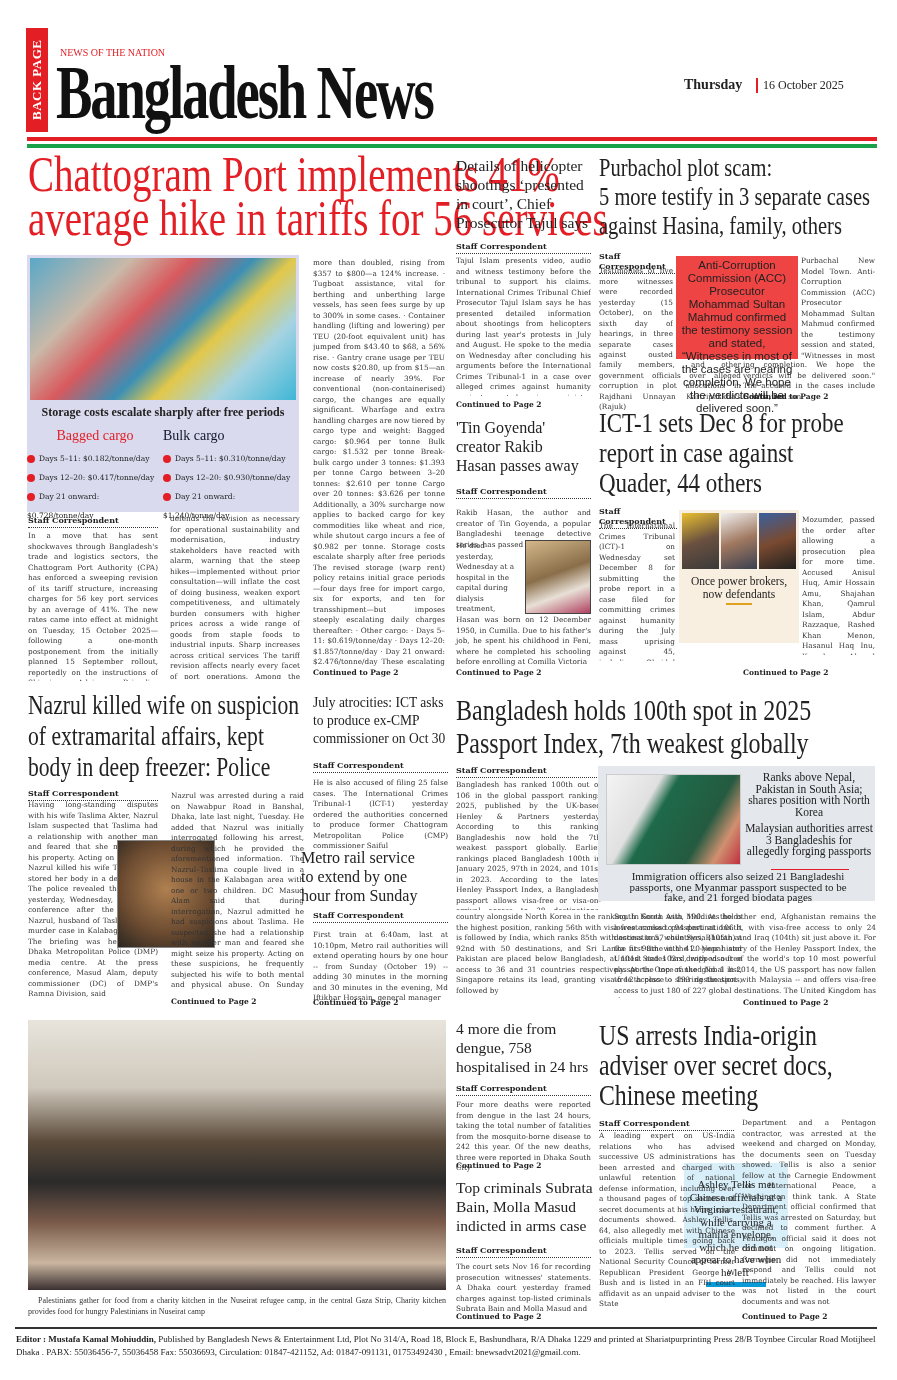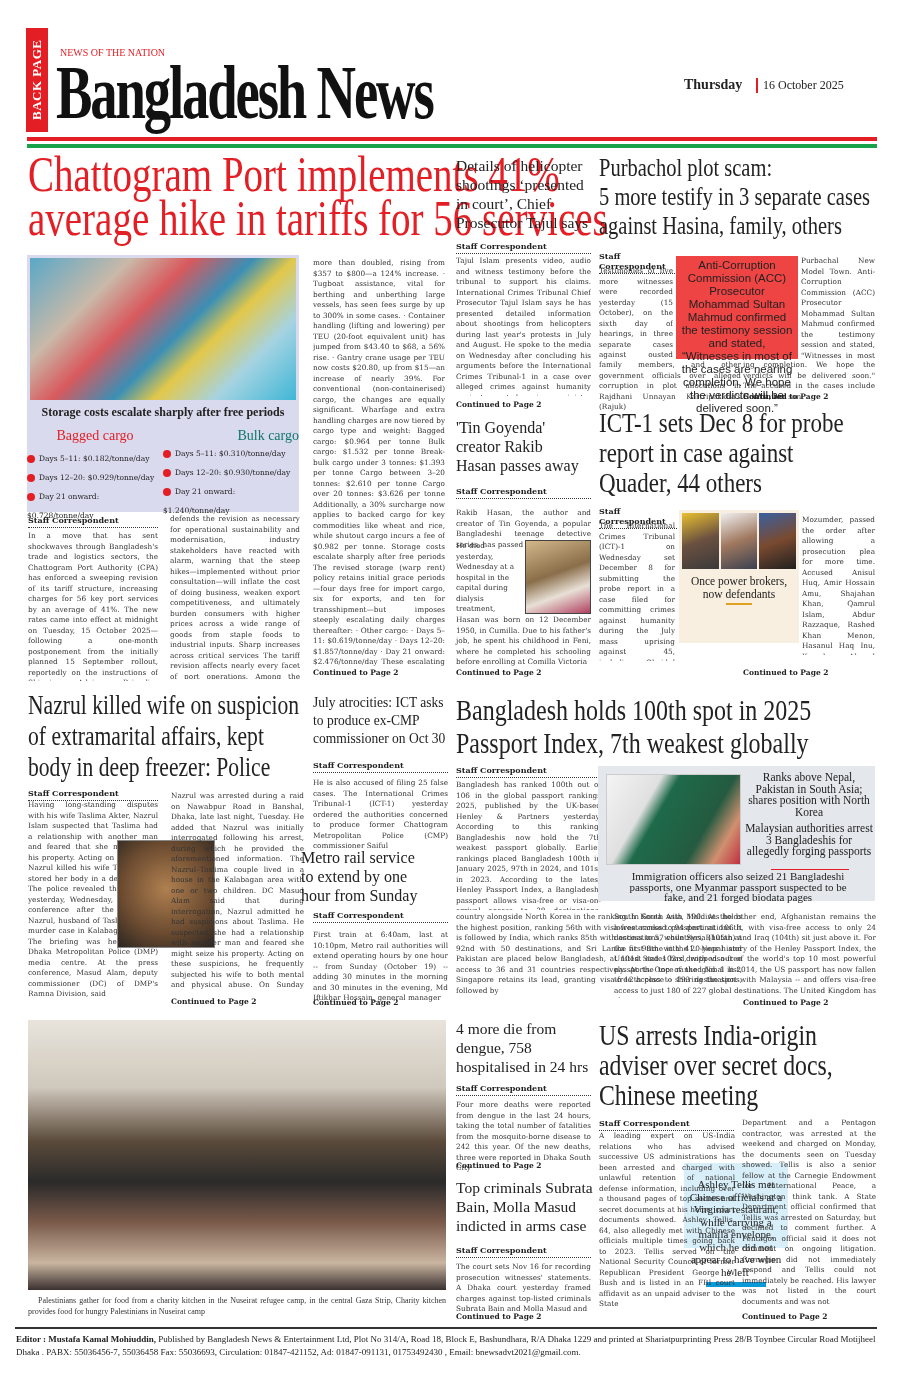--- a/index.html
+++ b/index.html
@@ -44,26 +44,26 @@
   <div class="hl-red" style="font-size:50px;line-height:44px">average hike in tariffs for 56 services</div>
 </div>
 <div class="abs panel" style="left:27px;top:255px;width:272px;height:257px">
   <div class="img-port" style="margin:3px 3px 0 3px;height:142px"></div>
   <div style="text-align:center;font:bold 12px 'Liberation Serif',serif;margin-top:5px">Storage costs escalate sharply after free periods</div>
   <div style="display:flex;margin-top:8px">
     <div style="width:50%;">
       <div style="text-align:center;color:#e31e24;font:14px 'Liberation Serif',serif;margin-bottom:5px">Bagged cargo</div>
       <div style="font:7.5px 'DejaVu Serif',serif;line-height:19px">
         <div><span class="dot"></span><span>Days 5–11: $0.182/tonne/day</span></div>
-        <div><span class="dot"></span><span>Days 12–20: $0.929/tonne/day</span></div>
+        <div><span class="dot"></span><span>Days 12–20: $0.417/tonne/day</span></div>
         <div><span class="dot"></span><span>Day 21 onward: $0.728/tonne/day</span></div>
       </div>
     </div>
     <div style="width:50%">
-      <div style="text-align:right;color:#0f766e;font:14px 'Liberation Serif',serif;">Bulk cargo</div>
+      <div style="text-align:left;color:#0f172a;font:14px 'Liberation Serif',serif;margin-bottom:5px">Bulk cargo</div>
       <div style="font:7.5px 'DejaVu Serif',serif;line-height:19px">
         <div><span class="dot"></span><span>Days 5–11: $0.310/tonne/day</span></div>
         <div><span class="dot"></span><span>Days 12–20: $0.930/tonne/day</span></div>
         <div><span class="dot"></span><span>Day 21 onward: $1.240/tonne/day</span></div>
       </div>
     </div>
   </div>
 </div>
 <div class="abs byline" style="left:28px;top:515px;width:130px">Staff Correspondent</div>
 <div class="abs body" style="left:28px;top:531px;width:130px;height:150px;overflow:hidden">In a move that has sent shockwaves through Bangladesh's trade and logistics sectors, the Chattogram Port Authority (CPA) has enforced a sweeping revision of its tariff structure, increasing charges for 56 key port services by an average of 41%. The new rates came into effect at midnight on Tuesday, 15 October 2025—following a one-month postponement from the initially planned 15 September rollout, reportedly on the instructions of Shipping Adviser Brigadier General (Retd) M Sakhawat Hossain. While the port authority</div>

